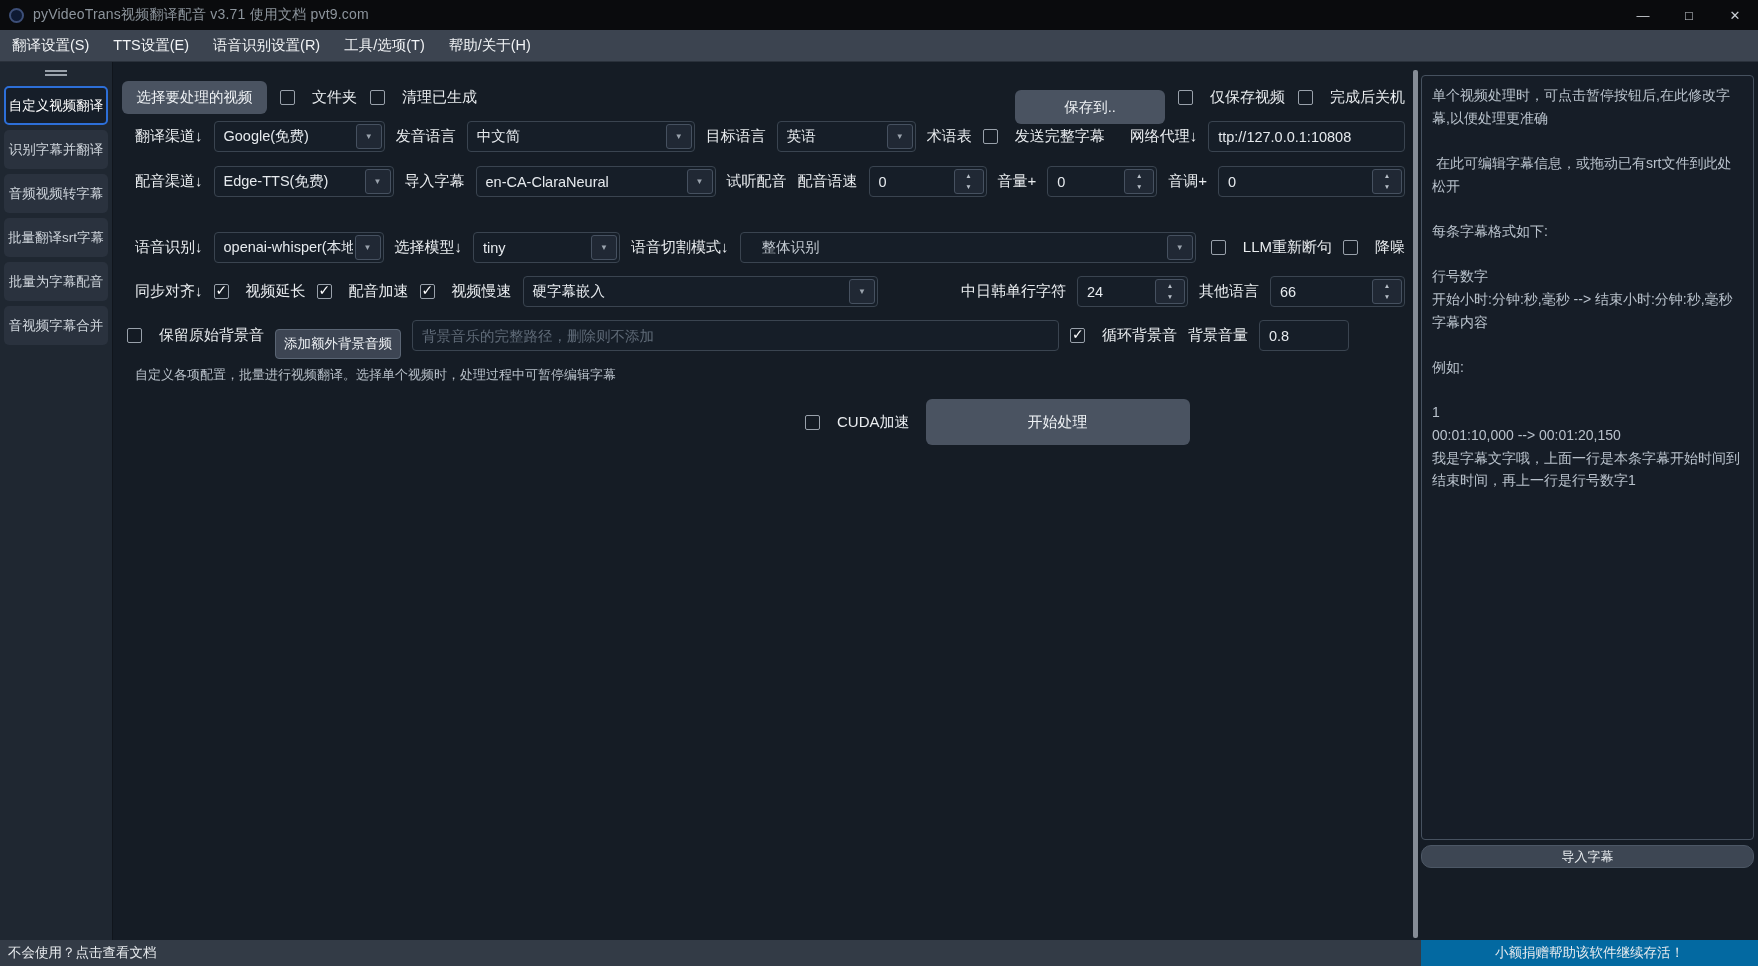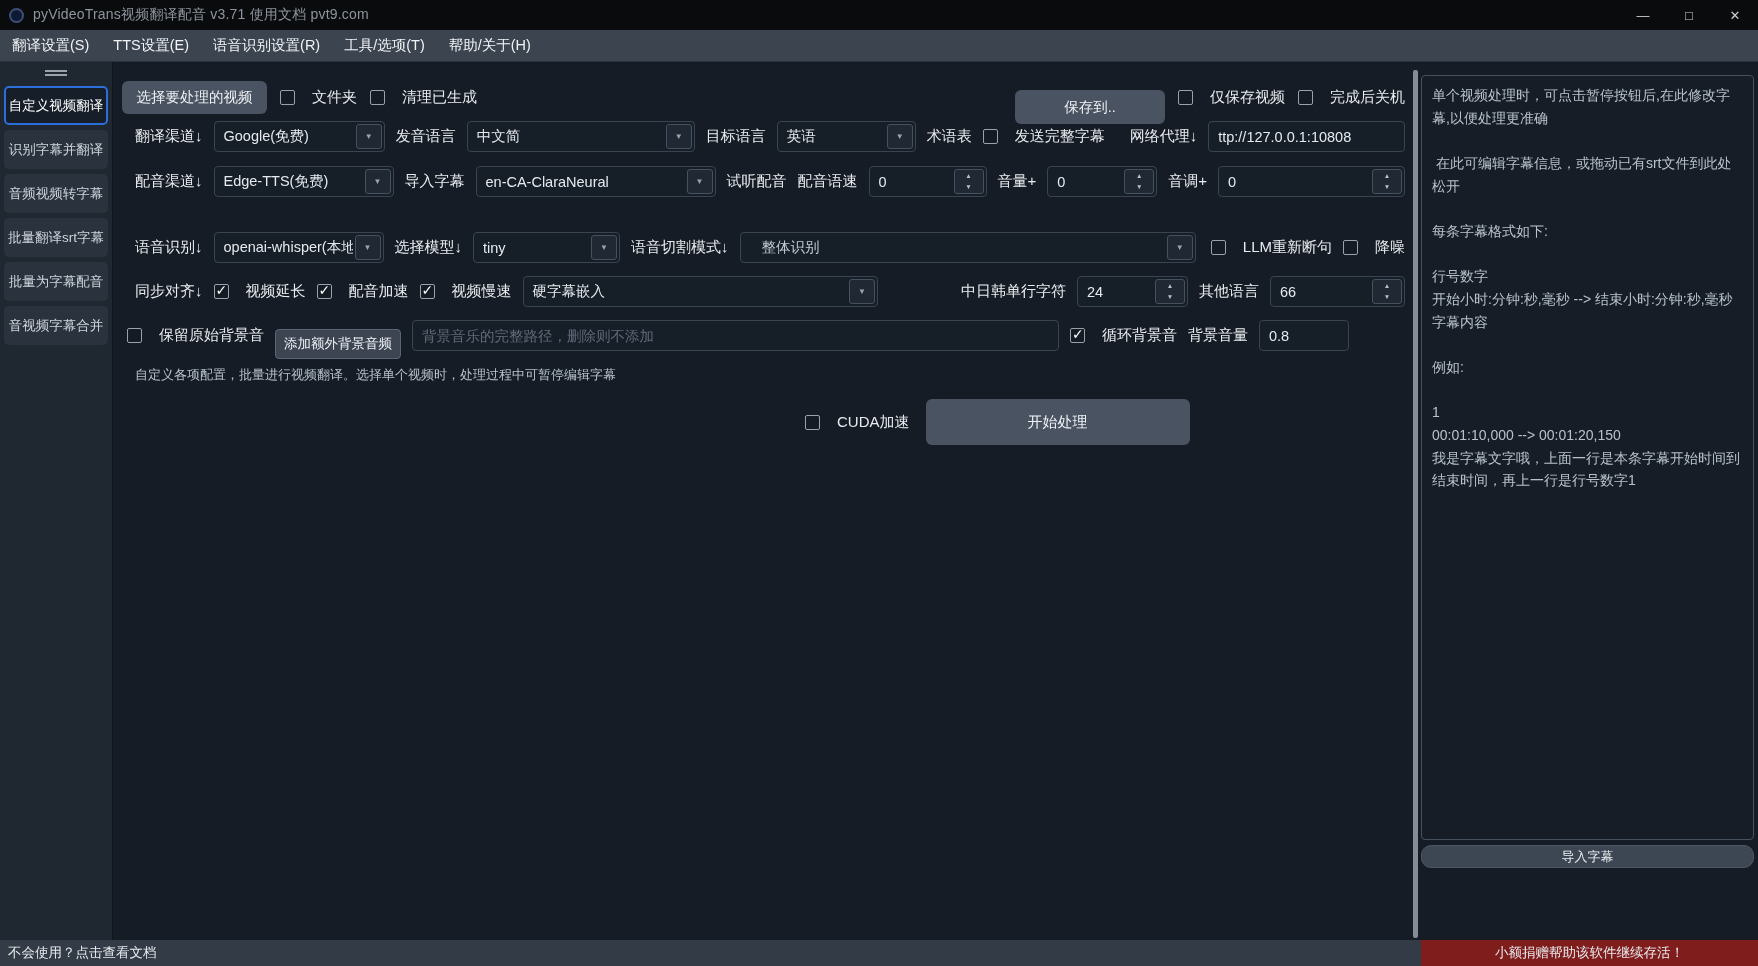--- a/index.html
+++ b/index.html
@@ -49,21 +49,21 @@
   .startbtn { width:264px; height:46px; font-size:15px; border-radius:6px; }
 
   
   .splitter { position:absolute; left:1413px; top:70px; bottom:28px; width:5px; background:#858c96; border-radius:2px; }
   .rpanel { position:absolute; left:1421px; top:75px; width:333px; height:765px; background:#161d27; border:1px solid #46515f; border-radius:4px; padding:8px 10px; color:#b9c2cc; font-size:14px; line-height:1.62; white-space:pre-wrap; overflow:hidden; }
   .rimport { position:absolute; left:1421px; top:845px; width:333px; height:23px; background:#3d4653; border:1px solid #4c5765; border-radius:10px; color:#e9edf0; font-size:13px; display:flex; align-items:center; justify-content:center; }
 
   
   .statusbar { position:absolute; left:0; right:0; bottom:0; height:26px; background:#333b46; display:flex; align-items:center; }
   .statusleft { color:#e8ebee; font-size:13.5px; padding-left:8px; }
-  .statusright { position:absolute; left:1421px; right:0; top:0; bottom:0; background:#7f1d1d; color:#e8ebee; font-size:13.5px; display:flex; align-items:center; justify-content:center; }
+  .statusright { position:absolute; left:1421px; right:0; top:0; bottom:0; background:#0369a1; color:#e8ebee; font-size:13.5px; display:flex; align-items:center; justify-content:center; }
 
   .w180{width:180px;} .w240{width:240px;} .w146{width:146px;} .w170{width:170px;} .w147{width:147px;}
   .w118{width:118px;} .w110{width:110px;} .w111{width:111px;} .w135{width:135px;} .w90{width:90px;}
   .grow{flex:1 1 auto; min-width:0;}
 </style>
 </head>
 <body>
 
 <div id="app">
 

